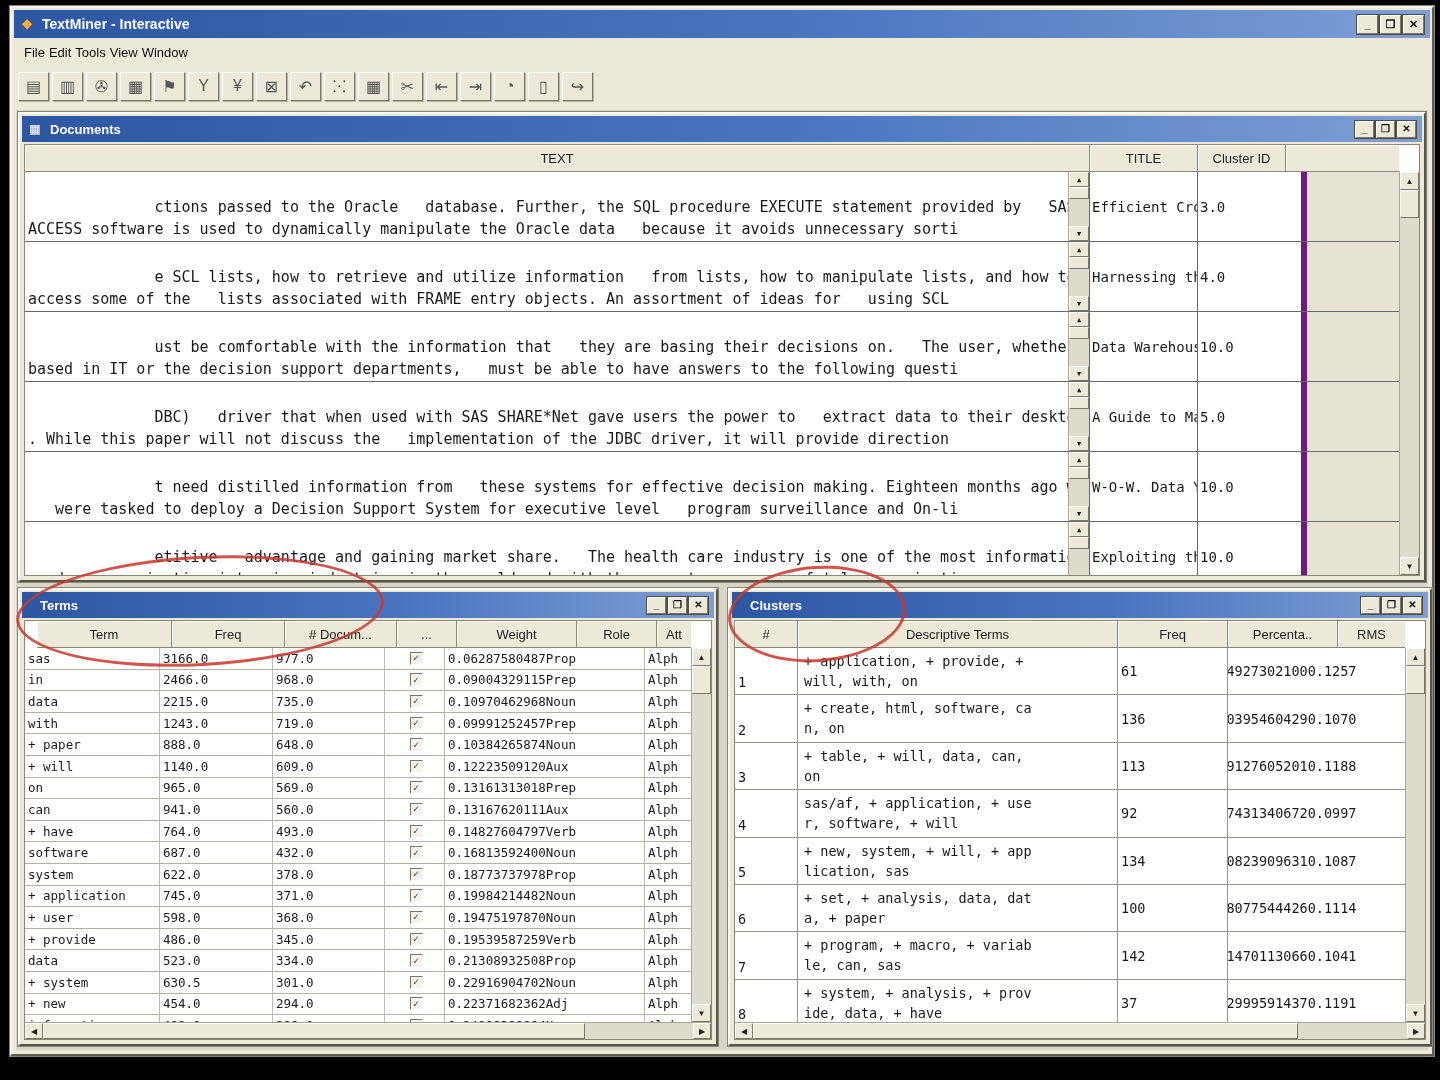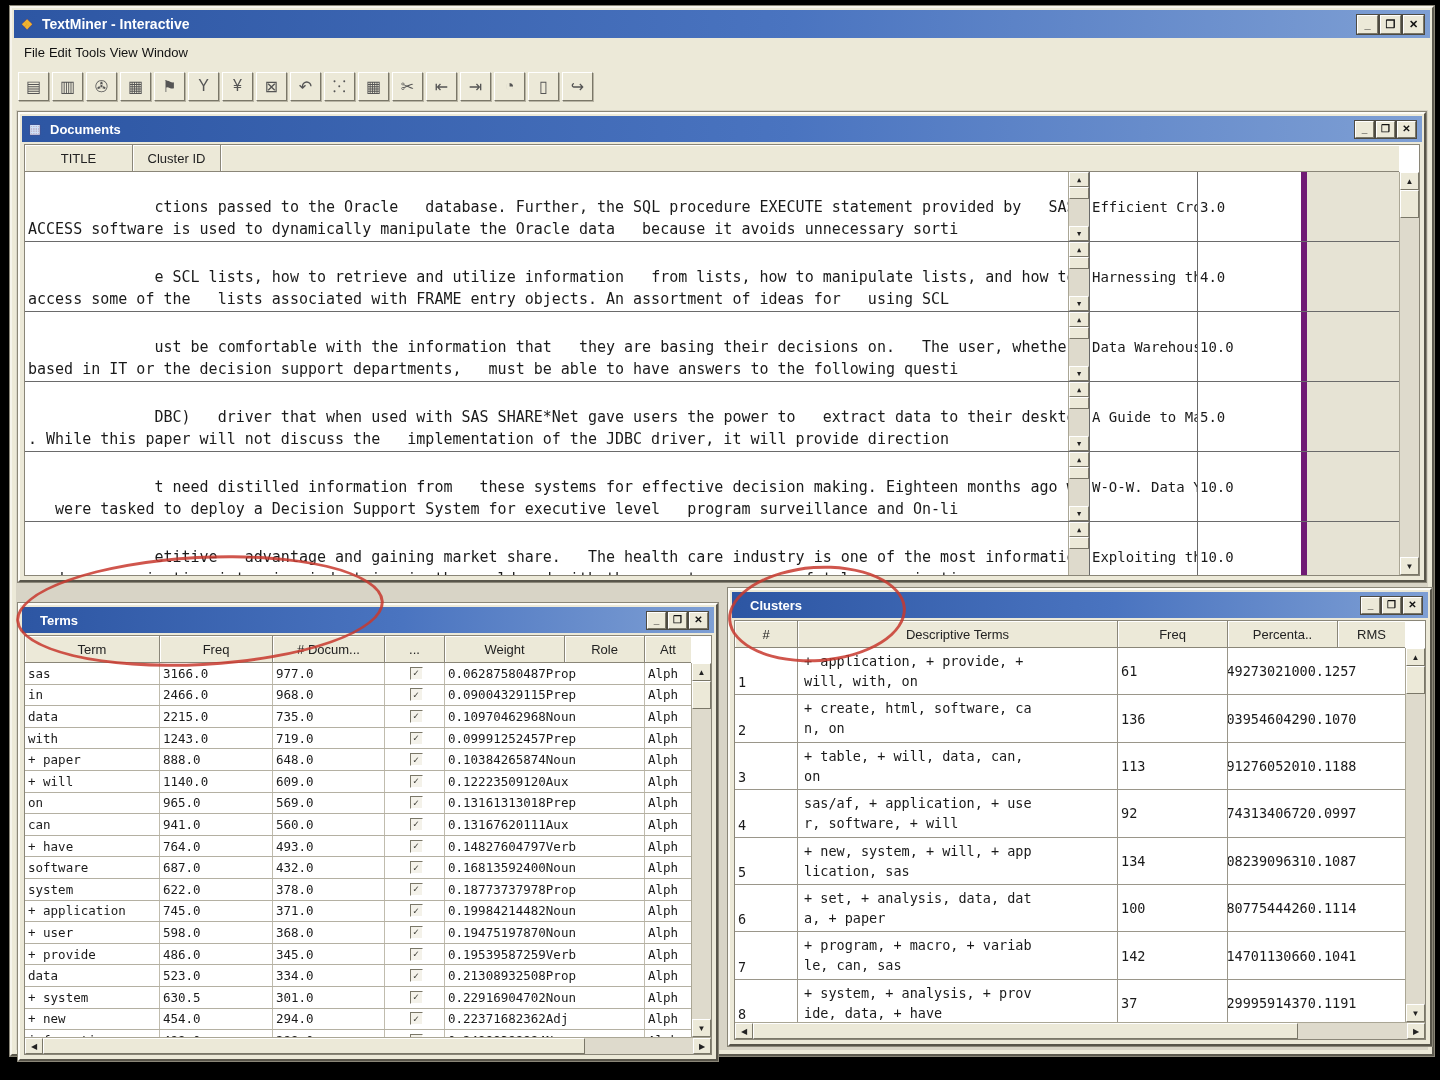--- a/index.html
+++ b/index.html
@@ -70,31 +70,31 @@
            padding-left:2px;color:#1a1a1a;}
   .d-cluster{width:109px;border-right:6px solid #701a75;display:flex;align-items:center;
              font-family:"DejaVu Sans Mono",monospace;font-size:14px;padding-left:2px;color:#1a1a1a;}
   .d-fill{flex:1;background:#e6e3d4;}
   .hdr-text{width:1065px;}
   .hdr-title{width:108px;}
   .hdr-cluster{width:88px;}
   .hdr-fill{flex:1;border-right:none;}
 
   
-  #win-terms{left:2px;top:493px;width:700px;height:458px;}
+  #win-terms{left:2px;top:478px;width:700px;height:458px;}
   #win-terms .vscroll{top:27px;bottom:17px;}
   .t-hdr{display:flex;height:27px;margin-right:20px;flex:none;}
   .t-rows{flex:1;margin-right:20px;overflow:hidden;}
   .t-row{display:flex;height:21.6px;border-bottom:1px solid #b4b0a2;
          font-family:"DejaVu Sans Mono",monospace;font-size:12.5px;color:#1a1a1a;}
   .t-row>div{border-right:1px solid #c0bcae;display:flex;align-items:center;overflow:hidden;
              white-space:nowrap;padding-left:3px;}
   .c-term{width:135px;}  .c-freq{width:113px;}  .c-docs{width:112px;}  .c-chk{width:60px;justify-content:center;}
   .c-wr{width:200px;}    .c-att{flex:1;border-right:none!important;}
-  .h-term{width:135px;}  .h-freq{width:113px;}  .h-docs{width:112px;}  .h-chk{width:60px;}
+  .h-term{width:135px;margin-left:12px;}  .h-freq{width:113px;}  .h-docs{width:112px;}  .h-chk{width:60px;}
   .h-weight{width:120px;}.h-role{width:80px;}   .h-att{flex:1;border-right:none;}
   .chkbox{width:13px;height:13px;background:#f4f2ea;border:1px solid;border-color:#7a7768 #fff #fff #7a7768;
           display:flex;align-items:center;justify-content:center;font-size:10px;color:#4a4a42;line-height:1;}
   .w-val{white-space:nowrap;}
 
   
   #win-clusters{left:712px;top:478px;width:704px;height:458px;}
   #win-clusters .vscroll{top:27px;bottom:17px;}
   .k-hdr{display:flex;height:27px;margin-right:20px;flex:none;}
   .k-rows{flex:1;margin-right:20px;overflow:hidden;}
@@ -197,20 +197,21 @@
         <span class="app-ico" style="color:#cfe0f8;font-size:12px;">▦</span>
         <span>Documents</span>
         <span class="winbtns">
           <span class="wbtn small">_</span>
           <span class="wbtn small">❐</span>
           <span class="wbtn small">✕</span>
         </span>
       </div>
       <div class="client">
         <div class="d-hdr">
+          <div class="hcell hdr-text">TEXT</div>
           <div class="hcell hdr-title">TITLE</div>
           <div class="hcell hdr-cluster">Cluster ID</div>
           <div class="hcell hdr-fill"></div>
         </div>
         <div class="d-rows">
             <div class="d-row">
             <div class="d-text">
               <span>ctions passed to the Oracle   database. Further, the SQL procedure EXECUTE statement provided by   SAS/
 ACCESS software is used to dynamically manipulate the Oracle data   because it avoids unnecessary sorti
 ng in Oracle data and therefore   works in an efficient fashion.</span>

